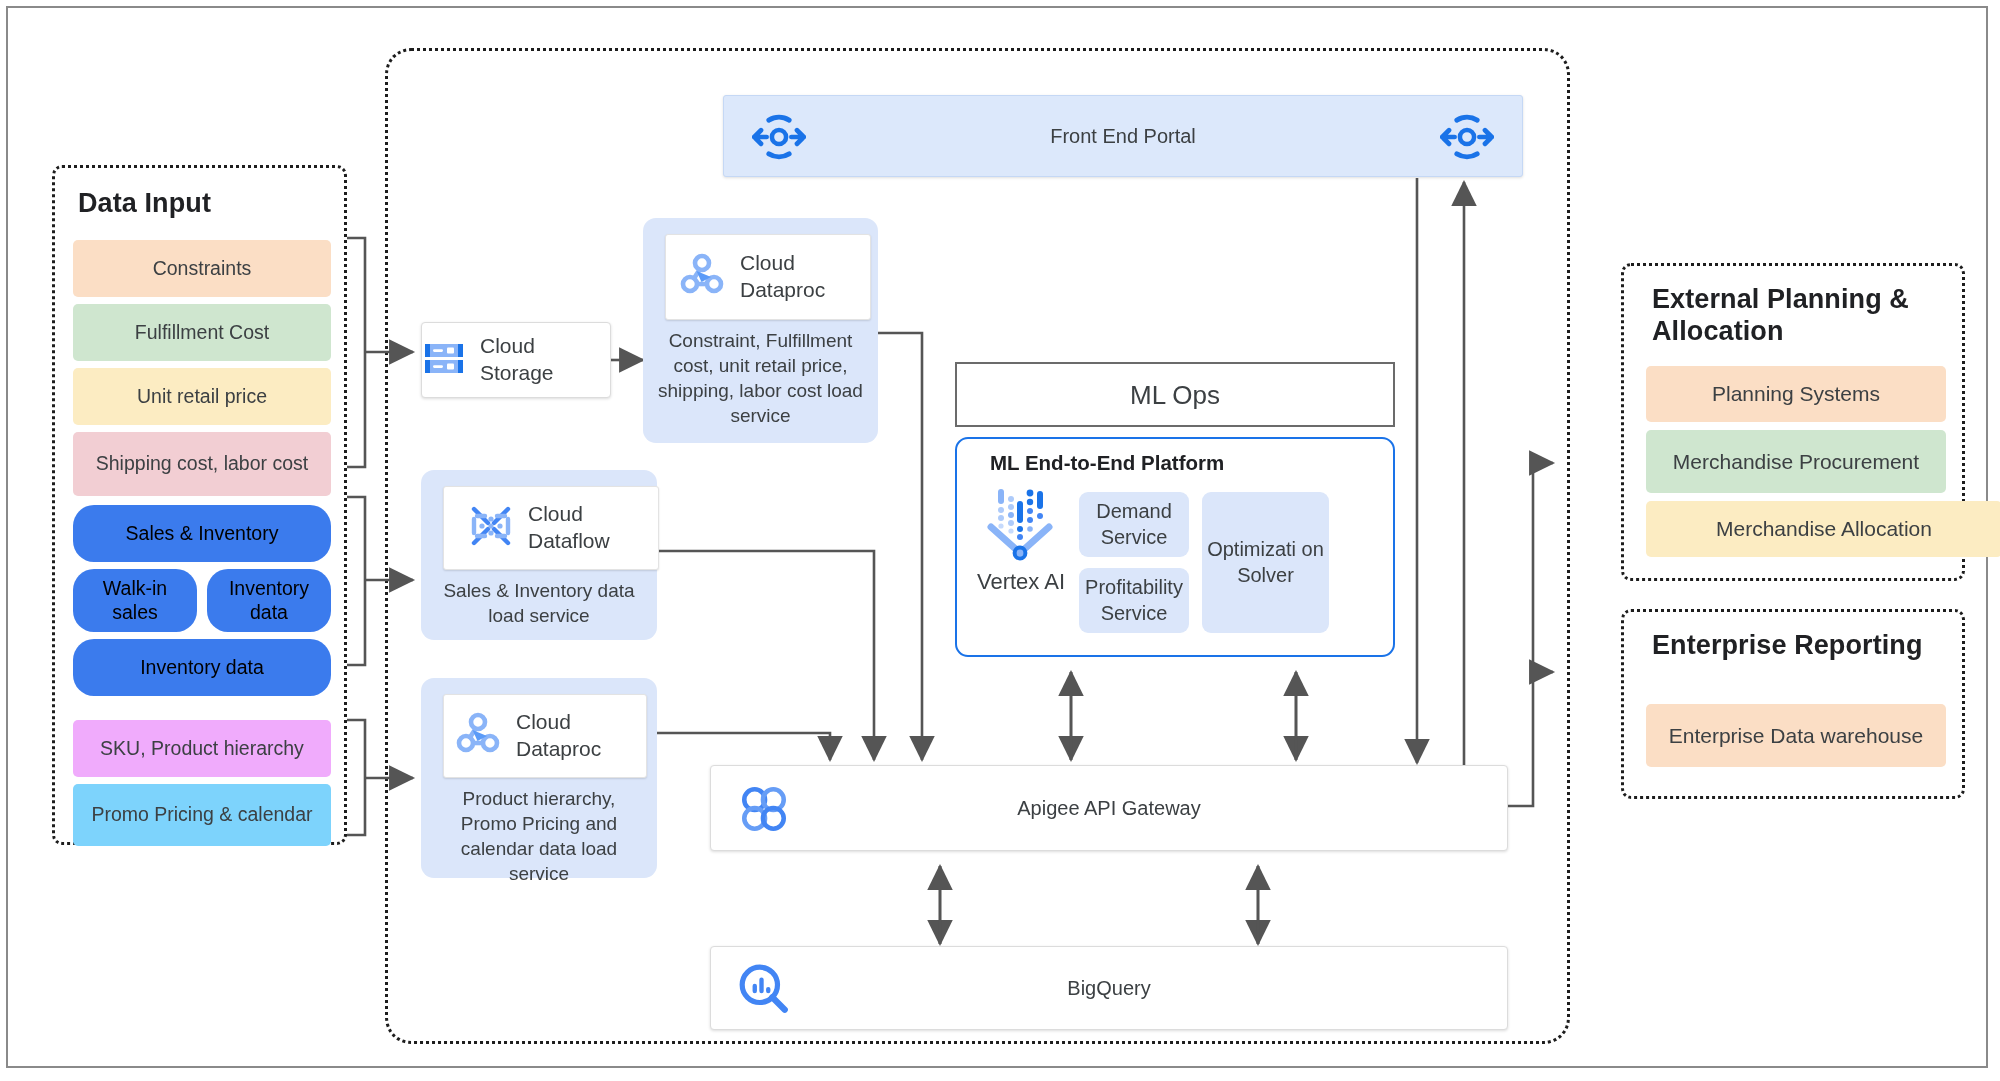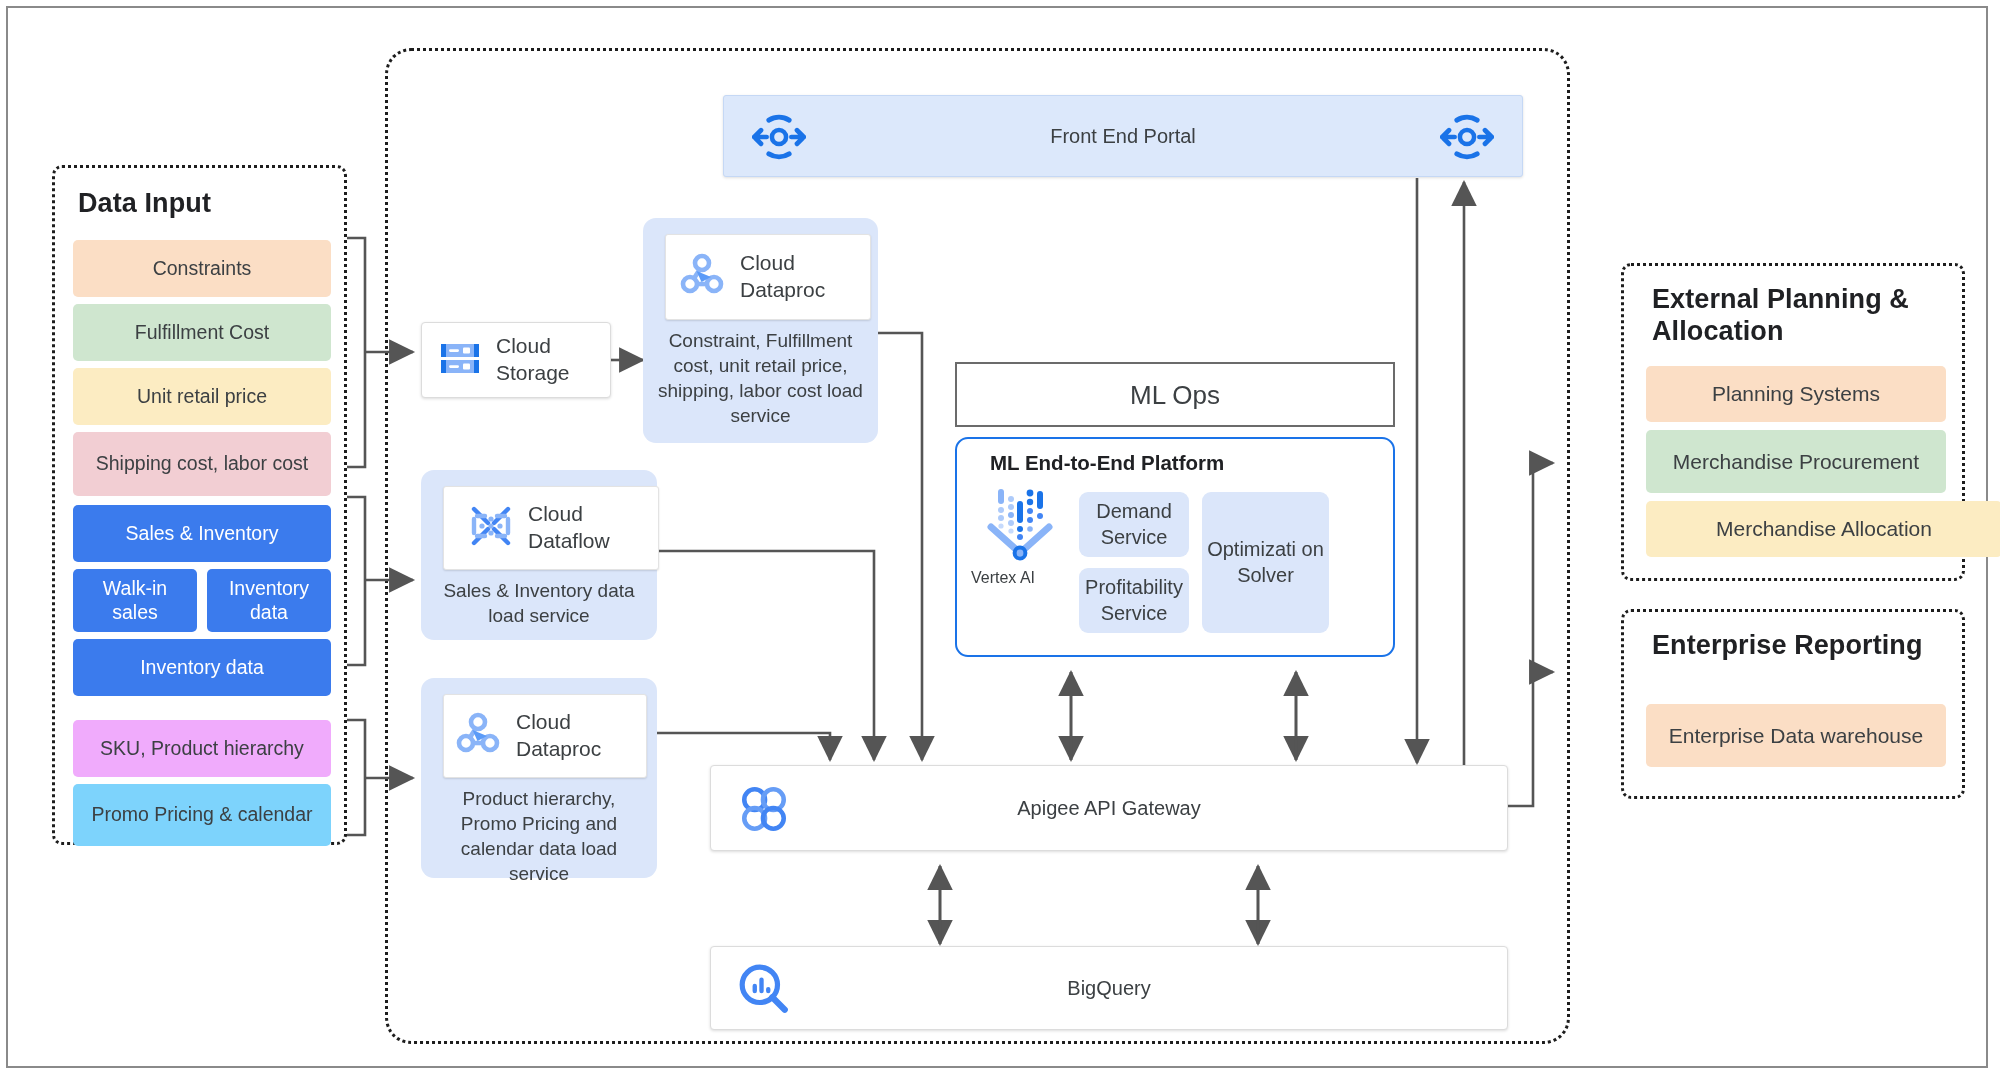--- a/index.html
+++ b/index.html
@@ -9,21 +9,21 @@
 
   .abs{position:absolute;box-sizing:border-box;}
 
   
   .dotted{border:3px dotted #1d1d1d;border-radius:10px;background:#fff;}
   .panel-title{font-size:27px;font-weight:bold;color:#202124;letter-spacing:.1px;line-height:1.18;}
 
   
   .chip{display:flex;align-items:center;justify-content:center;text-align:center;border-radius:5px;
         font-size:19.5px;color:#3c4043;line-height:1.2;padding:0 8px;}
-  .chip.white{color:#ffffff;}
+  .chip.white{color:#000000;border-radius:21px;}
 
   
   .svc{background:#dbe6fa;border-radius:13px;}
   .svc-head{position:absolute;background:#fff;border:1px solid #e3e3e3;border-radius:3px;
             box-shadow:0 1px 2px rgba(0,0,0,.13);display:flex;align-items:center;gap:14px;}
   .svc-head .lbl{font-size:21px;color:#3c4043;line-height:1.28;}
   .svc-desc{position:absolute;text-align:center;font-size:19px;color:#3c4043;line-height:1.32;}
 
   
   .card{background:#fff;border:1px solid #dcdcdc;border-radius:4px;box-shadow:0 1px 3px rgba(0,0,0,.14);}
@@ -32,21 +32,21 @@
 
   
   .bluebar{background:#dce8fb;border:1px solid #c5d8f5;border-radius:3px;box-shadow:0 1px 3px rgba(0,0,0,.13);}
 
   
   .mlbox{border:2px solid #1a73e8;border-radius:13px;background:#fff;}
   .ml-h{position:absolute;font-size:20.5px;font-weight:bold;color:#202124;}
   .mlchip{position:absolute;background:#dbe6fa;border-radius:9px;display:flex;align-items:center;
           justify-content:center;text-align:center;font-size:20px;color:#3c4043;line-height:1.28;}
 
-  .vlabel{position:absolute;font-size:16px;color:#3c4043;}
+  .vlabel{position:absolute;text-align:center;font-size:22px;color:#3c4043;}
 
   
   svg.wires{position:absolute;left:0;top:0;width:2000px;height:1081px;pointer-events:none;}
 </style>
 </head>
 <body>
 
 <div id="canvas">
   <div id="frame"></div>
 
@@ -133,21 +133,21 @@
       <svg width="54" height="54" viewBox="0 0 48 48">
         <circle cx="24" cy="24" r="6.3" fill="none" stroke="#1a73e8" stroke-width="4"></circle>
         <path d="M15 9 A17 17 0 0 1 33 9" fill="none" stroke="#1a73e8" stroke-width="4.4" stroke-linecap="round"></path>
         <path d="M15 39 A17 17 0 0 0 33 39" fill="none" stroke="#1a73e8" stroke-width="4.4" stroke-linecap="round"></path>
         <path d="M13 24 L2 24 M8 18 L2 24 L8 30" fill="none" stroke="#1a73e8" stroke-width="4.2" stroke-linecap="round" stroke-linejoin="round"></path>
         <path d="M35 24 L46 24 M40 18 L46 24 L40 30" fill="none" stroke="#1a73e8" stroke-width="4.2" stroke-linecap="round" stroke-linejoin="round"></path>
       </svg>
     </div>
   </div>
 
-  <div class="abs card" style="left:421px;top:322px;width:190px;height:76px;display:flex;align-items:center;gap:14px;padding-left:16px;">
+  <div class="abs card" style="left:421px;top:322px;width:190px;height:76px;display:flex;align-items:center;gap:14px;">
     <span>
       <svg width="44" height="44" viewBox="0 0 44 44">
         <rect x="3" y="8" width="38" height="13" rx="2" fill="#8ab4f8"></rect>
         <rect x="3" y="8" width="5" height="13" fill="#1a73e8"></rect>
         <rect x="36" y="8" width="5" height="13" fill="#1a73e8"></rect>
         <rect x="11" y="13.3" width="10" height="2.6" rx="1.3" fill="#fff"></rect>
         <rect x="25" y="11.6" width="7" height="6" rx="1" fill="#fff"></rect>
         <rect x="3" y="24" width="38" height="13" rx="2" fill="#8ab4f8"></rect>
         <rect x="3" y="24" width="5" height="13" fill="#1a73e8"></rect>
         <rect x="36" y="24" width="5" height="13" fill="#1a73e8"></rect>

